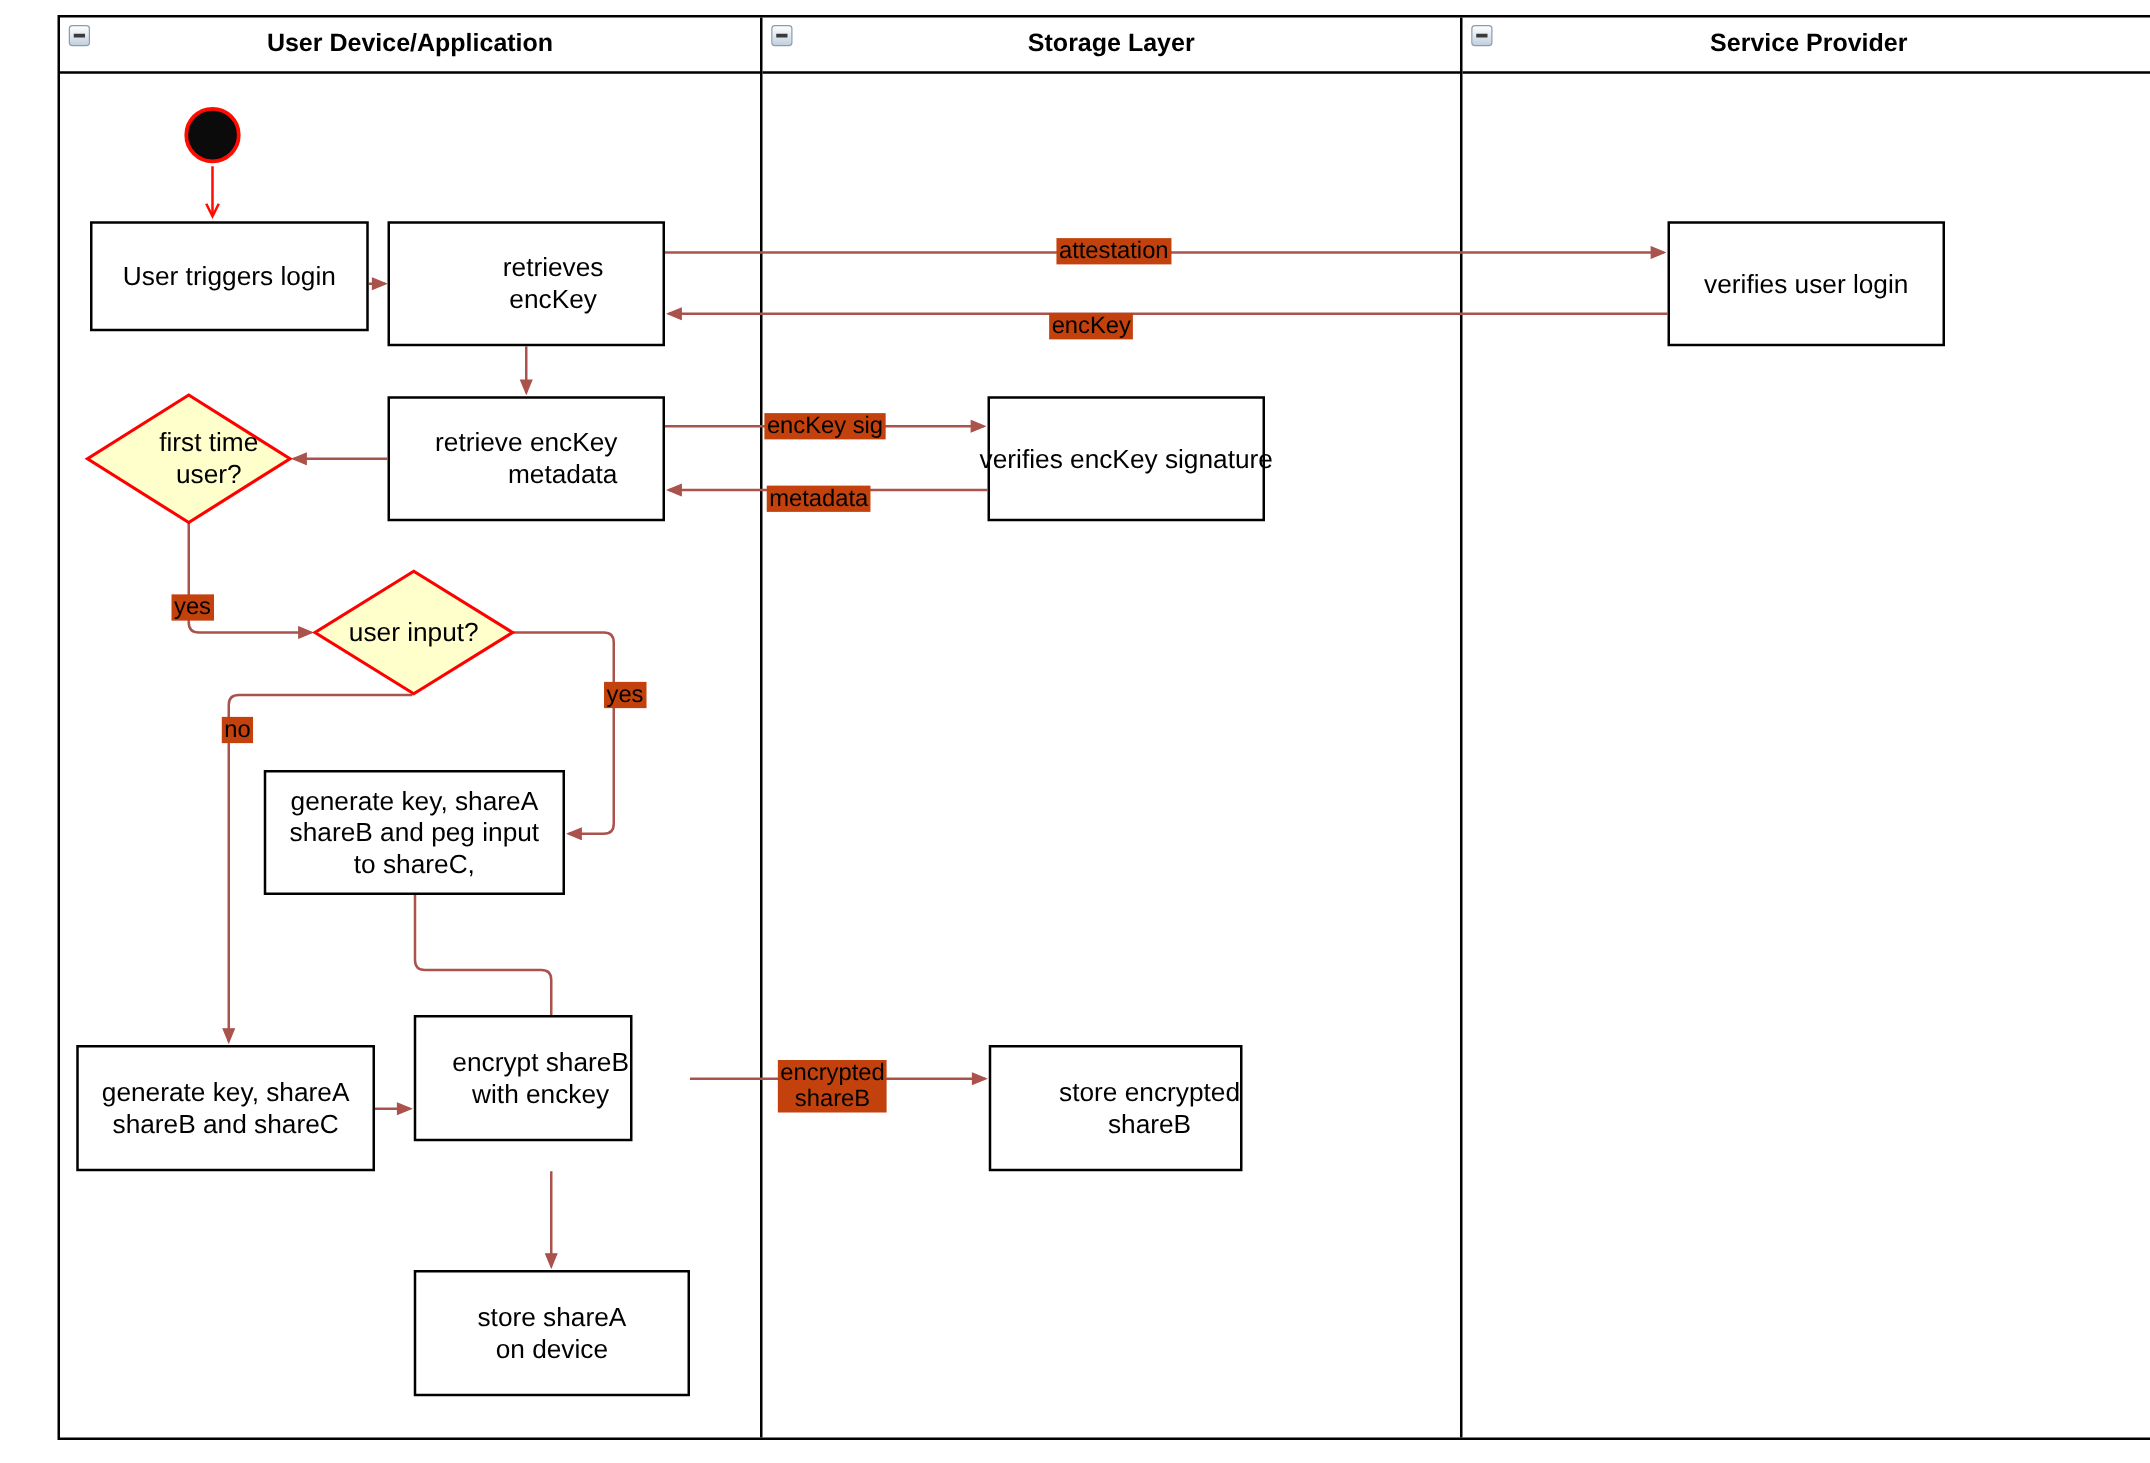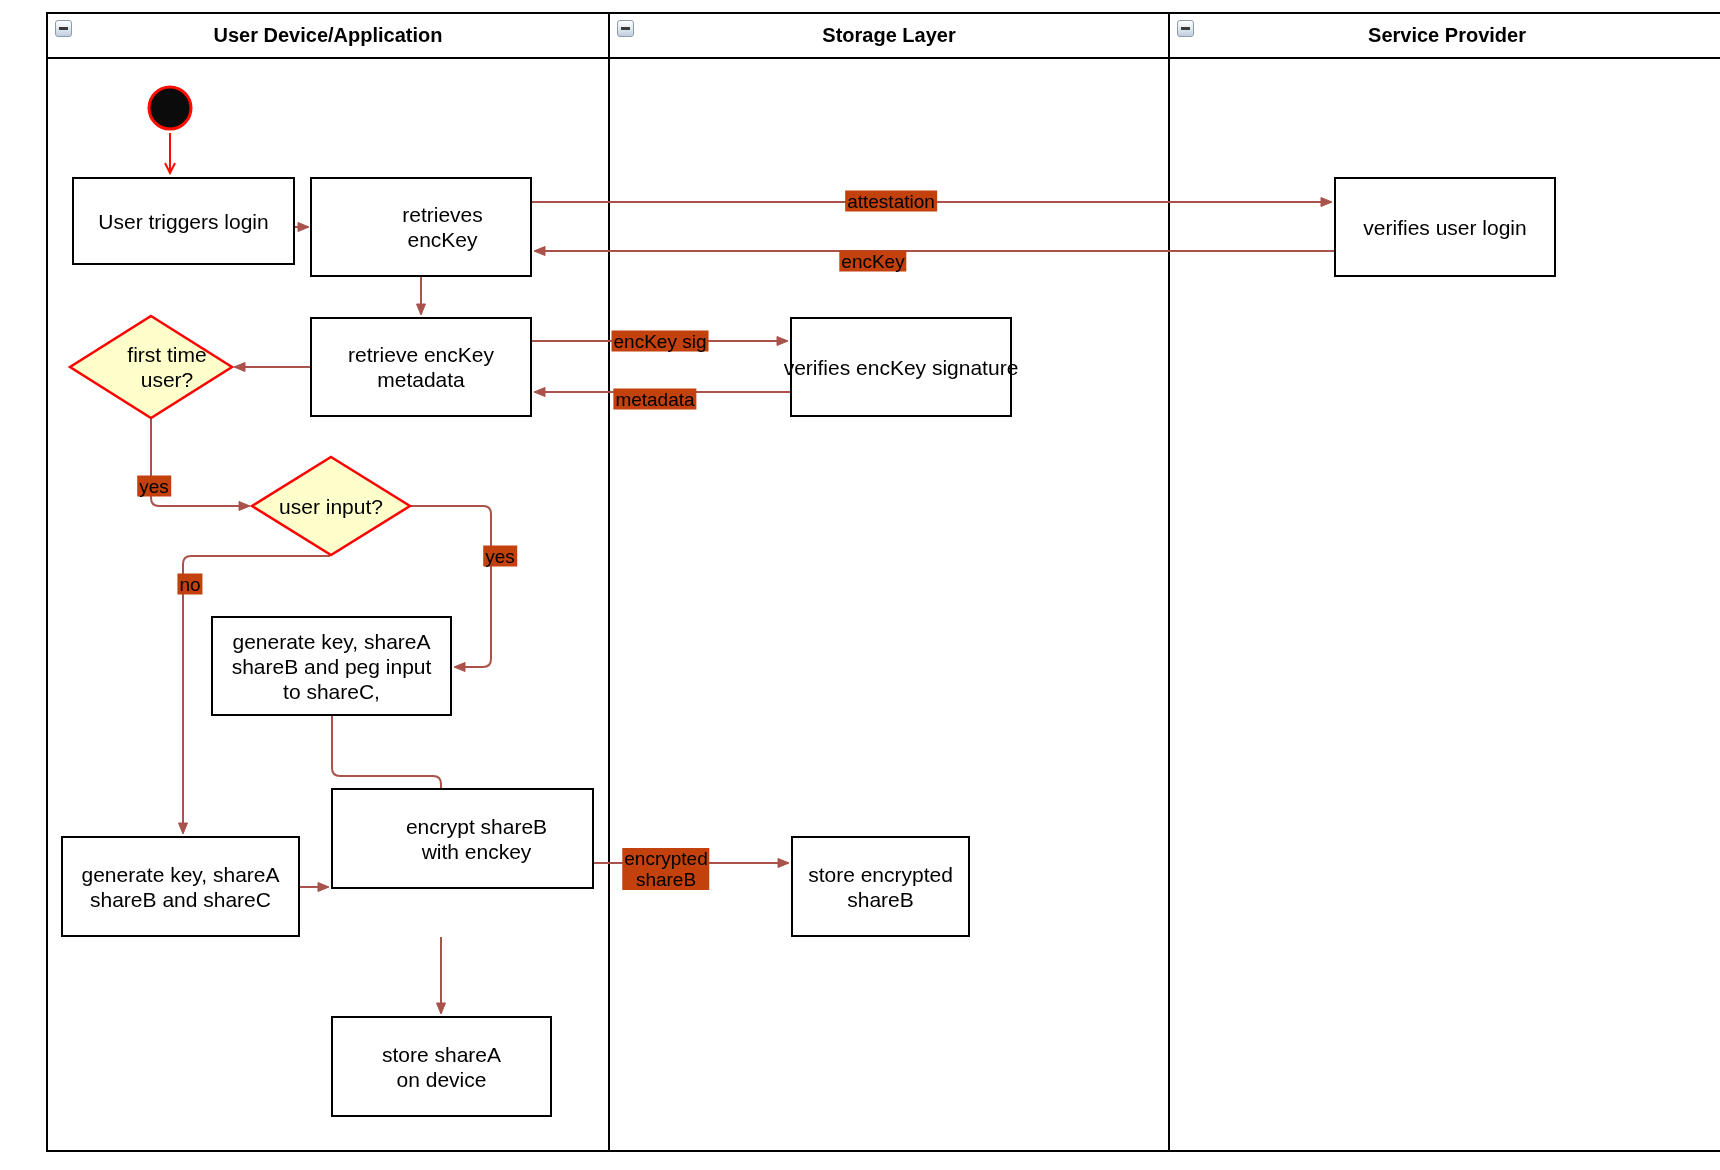--- a/index.html
+++ b/index.html
@@ -102,44 +102,44 @@
     <polygon class="diamond" points="331,457 410,506 331,555 252,506"></polygon>
   </svg>
 
   <div class="node" style="left:60px;top:177px;width:223px;height:88px;margin-left:12px;">
     <span class="label">User triggers login</span>
   </div>
   <div class="node" style="left:310px;top:177px;width:222px;height:100px;padding-left:43px;">
     <span class="label">retrieves
 encKey</span>
   </div>
-  <div class="node" style="left:310px;top:317px;width:222px;height:100px;">
+  <div class="node" style="left:310px;top:317px;width:222px;height:100px;text-align:right;">
     <span class="label">retrieve encKey
 metadata</span>
   </div>
   <div class="node nowrap" style="left:790px;top:317px;width:222px;height:100px;">
     <span class="label">verifies encKey signature</span>
   </div>
   <div class="node" style="left:1334px;top:177px;width:222px;height:100px;">
     <span class="label">verifies user login</span>
   </div>
   <div class="node" style="left:211px;top:616px;width:241px;height:100px;">
     <span class="label">generate key, shareA
 shareB and peg input
 to shareC,</span>
   </div>
   <div class="node" style="left:61px;top:836px;width:239px;height:101px;">
     <span class="label">generate key, shareA
 shareB and shareC</span>
   </div>
-  <div class="node" style="left:331px;top:788px;width:263px;height:101px;padding-left:28px;">
+  <div class="node" style="left:331px;top:812px;width:175px;height:101px;padding-left:28px;">
     <span class="label">encrypt shareB
 with enckey</span>
   </div>
-  <div class="node" style="left:791px;top:836px;width:179px;height:101px;">
+  <div class="node" style="left:791px;top:836px;width:203px;height:101px;justify-content:flex-end;">
     <span class="label">store encrypted
 shareB</span>
   </div>
   <div class="node" style="left:331px;top:1016px;width:221px;height:101px;">
     <span class="label">store shareA
 on device</span>
   </div>
 
   <div class="dtext" style="left:151px;top:367px;margin-left:16px;">first time
 user?</div>

